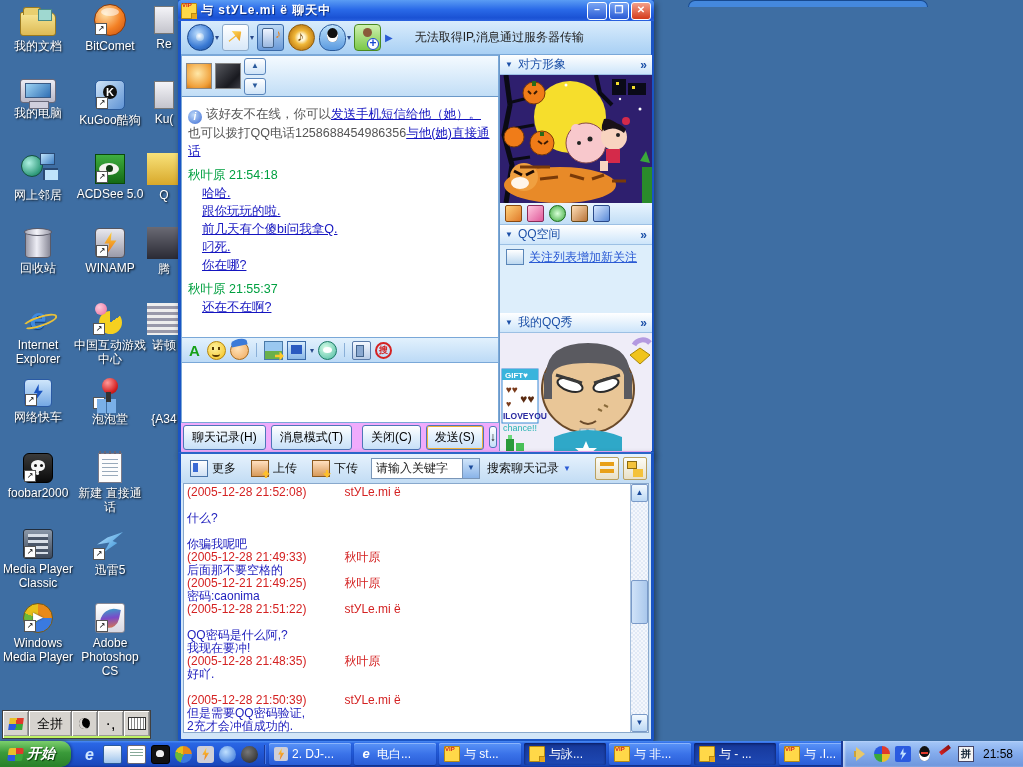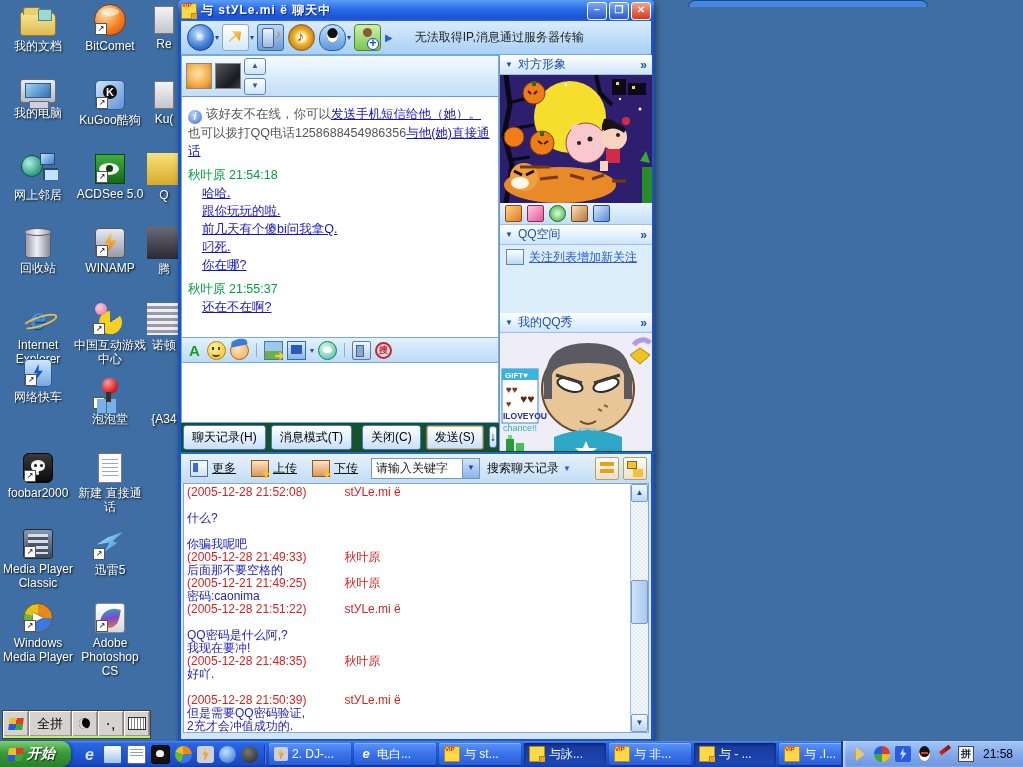--- a/index.html
+++ b/index.html
@@ -63,21 +63,21 @@
   .ia-thunder5::before{content:"";position:absolute;left:4px;top:4px;width:26px;height:20px;background:linear-gradient(135deg,#bfe6ff,#2a8ad4);clip-path:polygon(100% 0,40% 28%,0 62%,48% 52%,28% 100%,78% 55%,60% 45%);}
   .ia-photoshop{background:linear-gradient(180deg,#ffffff,#d8d8e2);border:1px solid #8a8a96;border-radius:3px;height:28px;width:28px;margin:1px auto 0;}
   .ia-photoshop::before{content:"";position:absolute;left:5px;top:4px;width:18px;height:20px;background:linear-gradient(160deg,#2ab8c8,#7a4ac8 50%,#e8803a);border-radius:80% 0 60% 30%;transform:rotate(12deg);}
   .ia-clip{background:linear-gradient(180deg,#f4f4f8,#c4c4cc);border:1px solid #777;height:26px;width:18px;margin:2px auto 0;}
   .ia-clip-dark{background:linear-gradient(180deg,#6a6a74,#2a2a34);}
   .ia-clip-pen{background:linear-gradient(180deg,#f8e27a,#d8a82a);}
   .ia-clip-striped{background:repeating-linear-gradient(180deg,#eee 0 3px,#99a 3px 6px);}
   .ia-clip-none{background:transparent;border:none;}
 
   
-  .win{position:absolute;background:#14532d;border:3px solid #1a54c4;border-top:none;border-radius:0 0 4px 4px;box-shadow:2px 3px 6px rgba(0,0,0,.45);}
+  .win{position:absolute;background:#f0abfc;border:3px solid #1a54c4;border-top:none;border-radius:0 0 4px 4px;box-shadow:2px 3px 6px rgba(0,0,0,.45);}
   .titlebar{height:21px;background:linear-gradient(180deg,#5a9cf4 0%,#2a6ae8 45%,#1a52d4 85%,#2a62e0 100%);
     display:flex;align-items:center;padding:0 3px;border-radius:4px 4px 0 0;margin:0 -3px;}
   .titlebar .title-text{flex:1;color:#fff;font-size:12px;font-weight:bold;letter-spacing:1px;
     text-shadow:1px 1px 1px #0a2a7a;padding-left:4px;white-space:nowrap;overflow:hidden;}
   .tb-btn{width:18px;height:16px;margin-left:2px;border:1px solid #fff;border-radius:3px;
     background:linear-gradient(180deg,#7aa6f4,#2a5ad4);color:#fff;font-size:10px;line-height:14px;text-align:center;font-weight:bold;}
   .tb-btn.close{background:linear-gradient(180deg,#f4a08a,#d43a1a);}
   .vip-note-icon{width:14px;height:14px;background:#ffd848;border:1px solid #b88a10;position:relative;border-radius:1px;}
   .vip-note-icon::before{content:"VIP";position:absolute;left:0;top:-2px;font-size:6px;font-weight:bold;color:#d42222;}
   .vip-note-icon::after{content:"";position:absolute;right:-1px;bottom:-1px;width:5px;height:5px;background:#e8a818;border-left:1px solid #b88a10;border-top:1px solid #b88a10;}
@@ -165,21 +165,21 @@
   .pi-pen{background:linear-gradient(135deg,#d8e8ff,#5a8ad8);border:1px solid #2a4a8a;}
   .qzone-linkrow{height:24px;display:flex;align-items:center;gap:5px;padding:0 6px;background:#ddeefb;}
   .qz-icon{width:16px;height:14px;background:linear-gradient(180deg,#fff,#bcd8f0);border:1px solid #5a86b8;}
   .qzone-link{font-size:12px;color:#2a5ad4;text-decoration:underline;}
   .qzone-space{flex:0 0 44px;background:#ddeefb;}
   .qqshow-image{flex:1;background:#f0eef8;overflow:hidden;}
 
   
   #history-window{left:178px;top:452px;width:470px;height:285px;border-top:2px solid #2a66c8;background:#d2e6f8;}
   .hist-toolbar{height:29px;display:flex;align-items:center;padding:0 4px;gap:2px;background:linear-gradient(180deg,#e6f2fd,#c2dcf4);}
-  .histbtn{display:flex;align-items:center;gap:4px;font-size:12px;color:#111;padding:2px 7px 2px 4px;border:1px solid transparent;border-radius:2px;text-decoration:underline;}
+  .histbtn{display:flex;align-items:center;gap:4px;font-size:12px;color:#111;padding:2px 7px 2px 4px;border:1px solid transparent;border-radius:2px;}
   .hb-icon{width:16px;height:15px;position:relative;}
   .hbi-book{background:linear-gradient(180deg,#fff,#cfe0f4);border:1px solid #4a74a8;}
   .hbi-book::before{content:"";position:absolute;left:2px;top:2px;width:5px;height:9px;background:#3a6ad4;}
   .hbi-up{background:linear-gradient(180deg,#ffe0c0,#d89a5a);border:1px solid #8a5a20;}
   .hbi-up::after{content:"";position:absolute;right:-2px;bottom:-2px;width:8px;height:8px;background:#ffc02a;clip-path:polygon(50% 0,100% 60%,65% 60%,65% 100%,35% 100%,35% 60%,0 60%);}
   .hbi-down{background:linear-gradient(180deg,#ffe0c0,#d89a5a);border:1px solid #8a5a20;}
   .hbi-down::after{content:"";position:absolute;right:-2px;bottom:-2px;width:8px;height:8px;background:#ffc02a;clip-path:polygon(50% 100%,0 40%,35% 40%,35% 0,65% 0,65% 40%,100% 40%);}
   .hist-combo{display:flex;align-items:center;border:1px solid #7a96b8;background:#fff;height:19px;margin:0 3px;}
   .hist-combo .combo-text{font-size:12px;color:#222;padding:0 4px;width:82px;white-space:nowrap;overflow:hidden;}
   .combo-arrow{width:16px;height:19px;background:linear-gradient(180deg,#cfe4fa,#8ab4e8);border-left:1px solid #7a96b8;color:#1a4a9a;font-size:8px;text-align:center;line-height:18px;}
@@ -279,21 +279,21 @@
       <div class="icon-label">网上邻居</div>
     </div>
     <div class="desktop-icon" style="left: 2px; top: 227px;">
       <div class="icon-art ia-recycle-bin"></div>
       <div class="icon-label">回收站</div>
     </div>
     <div class="desktop-icon" style="left: 2px; top: 303px;">
       <div class="icon-art ia-ie"></div>
       <div class="icon-label">Internet Explorer</div>
     </div>
-    <div class="desktop-icon" style="left: 2px; top: 357px;">
+    <div class="desktop-icon" style="left: 2px; top: 377px;">
       <div class="icon-art ia-flashget">
         <div class="shortcut-arrow"></div>
       </div>
       <div class="icon-label">网络快车</div>
     </div>
     <div class="desktop-icon" style="left: 2px; top: 452px;">
       <div class="icon-art ia-foobar2000">
         <div class="shortcut-arrow"></div>
       </div>
       <div class="icon-label">foobar2000</div>

